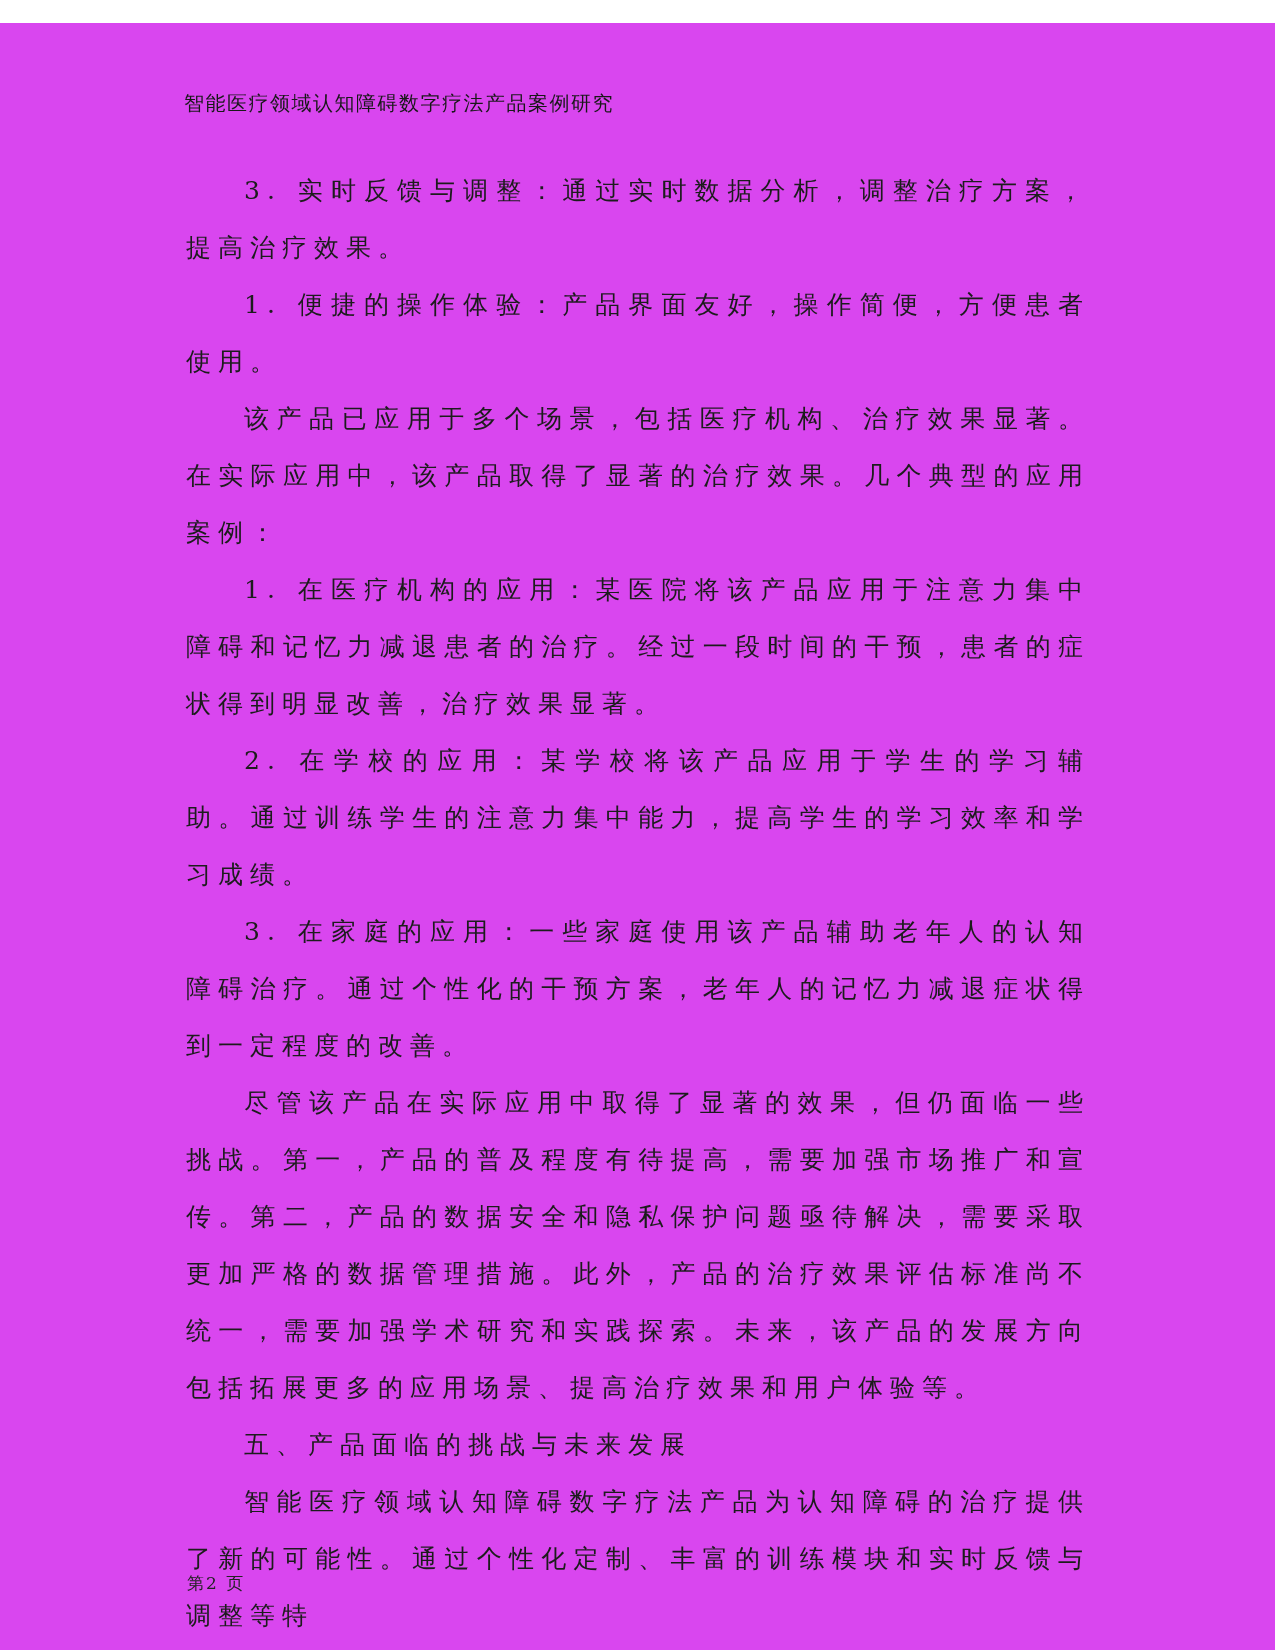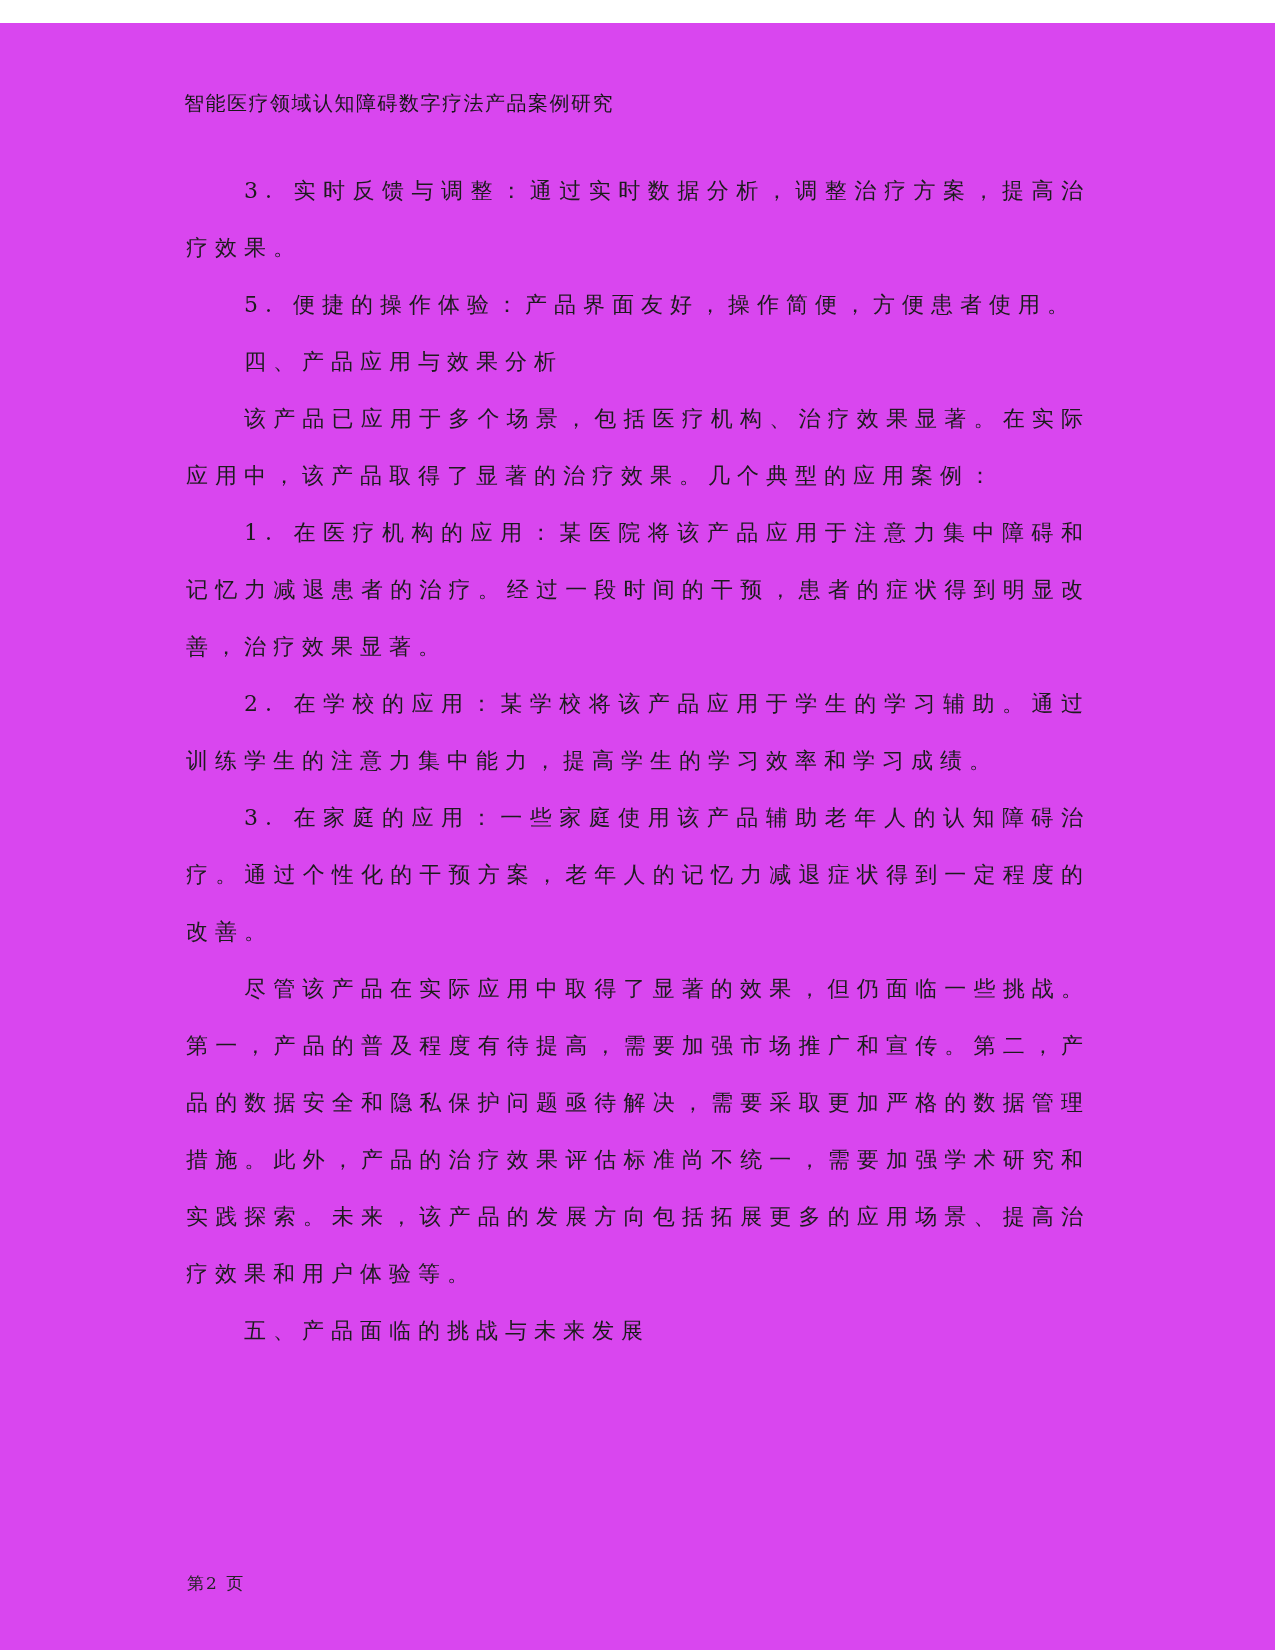--- a/index.html
+++ b/index.html
@@ -35,21 +35,21 @@
     white-space: nowrap;
   }
   .doc-content {
     position: absolute;
     left: 186px;
     top: 139px;
     width: 904px;
   }
   .para {
     margin: 0;
-    font-size: 22px;
+    font-size: 25px;
     line-height: 57px;
     letter-spacing: 7px;
     text-indent: 58px;
     text-align: justify;
     text-justify: inter-ideograph;
     color: #1c1c1c;
     word-break: break-all;
   }
   .doc-footer {
     position: absolute;
@@ -64,25 +64,25 @@
 </style>
 </head>
 <body>
 
 <div class="page">
 
   <div class="doc-header">智能医疗领域认知障碍数字疗法产品案例研究</div>
 
   <div class="doc-content">
     <p class="para">3. 实时反馈与调整：通过实时数据分析，调整治疗方案，提高治疗效果。</p>
-    <p class="para">5. 便捷的操作体验：产品界面友好，操作简便，方便患者使用。</p>
-    <p class="para">四、产品应用与效果分析</p>
+    <p class="para">1. 便捷的操作体验：产品界面友好，操作简便，方便患者使用。</p>
     <p class="para">该产品已应用于多个场景，包括医疗机构、治疗效果显著。在实际应用中，该产品取得了显著的治疗效果。几个典型的应用案例：</p>
     <p class="para">1. 在医疗机构的应用：某医院将该产品应用于注意力集中障碍和记忆力减退患者的治疗。经过一段时间的干预，患者的症状得到明显改善，治疗效果显著。</p>
     <p class="para">2. 在学校的应用：某学校将该产品应用于学生的学习辅助。通过训练学生的注意力集中能力，提高学生的学习效率和学习成绩。</p>
     <p class="para">3. 在家庭的应用：一些家庭使用该产品辅助老年人的认知障碍治疗。通过个性化的干预方案，老年人的记忆力减退症状得到一定程度的改善。</p>
     <p class="para">尽管该产品在实际应用中取得了显著的效果，但仍面临一些挑战。第一，产品的普及程度有待提高，需要加强市场推广和宣传。第二，产品的数据安全和隐私保护问题亟待解决，需要采取更加严格的数据管理措施。此外，产品的治疗效果评估标准尚不统一，需要加强学术研究和实践探索。未来，该产品的发展方向包括拓展更多的应用场景、提高治疗效果和用户体验等。</p>
     <p class="para">五、产品面临的挑战与未来发展</p>
+    <p class="para">智能医疗领域认知障碍数字疗法产品为认知障碍的治疗提供了新的可能性。通过个性化定制、丰富的训练模块和实时反馈与调整等特</p>
   </div>
 
   <div class="doc-footer">第2 页</div>
 
 </div>
 
 </body></html>

